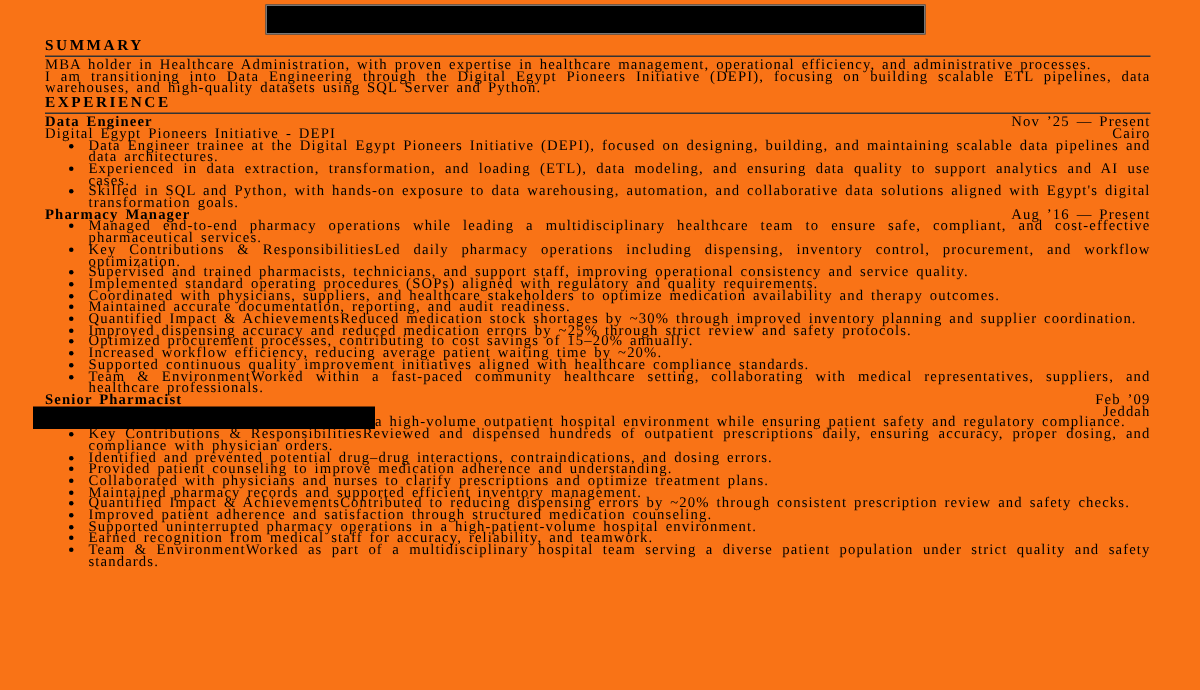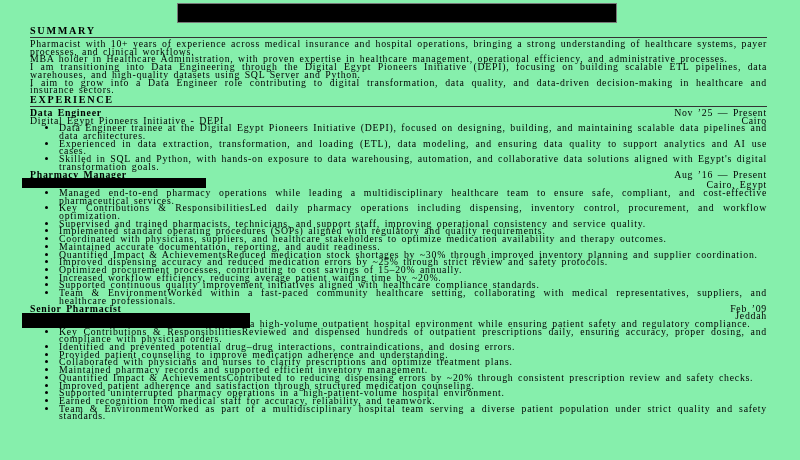--- a/index.html
+++ b/index.html
@@ -1,19 +1,19 @@
 <!DOCTYPE html>
 <html><head>
 <meta charset="utf-8">
 <style>
   html,body { margin:0; padding:0; background:#e9e9e9; }
   .page {
     position:relative;
     width:800px; height:460px;
-    background:#86efac;
+    background:#f97316;
     overflow:hidden;
     color:#000;
     font-family:"Liberation Serif", serif;
     font-size:9.8px;
     line-height:7.7px;
     letter-spacing:0.75px;
     word-spacing:1.4px;
   }
   .content { position:absolute; left:30px; top:26px; width:737px; }
   p, li { margin:0; text-align:justify; }
@@ -53,24 +53,22 @@
 
 <div class="page">
 
   <div class="redaction-top"></div>
 
   <div class="content">
 
     <div class="section-heading">SUMMARY</div>
     <div>
 
-    <p>Pharmacist with 10+ years of experience across medical insurance and hospital operations, bringing a strong understanding of healthcare systems, payer processes, and clinical workflows.</p>
         <p>MBA holder in Healthcare Administration, with proven expertise in healthcare management, operational efficiency, and administrative processes.</p>
         <p>I am transitioning into Data Engineering through the Digital Egypt Pioneers Initiative (DEPI), focusing on building scalable ETL pipelines, data warehouses, and high-quality datasets using SQL Server and Python.</p>
-        <p>I aim to grow into a Data Engineer role contributing to digital transformation, data quality, and data-driven decision-making in healthcare and insurance sectors.</p>
       </div>
 
     <div class="section-heading experience">EXPERIENCE</div>
 
     <div class="entry">
       <div class="entry-head">
         <span class="job-title">Data Engineer</span>
         <span class="right-col">Nov ’25 — Present</span>
       </div>
       <div class="entry-sub">
@@ -82,24 +80,20 @@
       <li>Data Engineer trainee at the Digital Egypt Pioneers Initiative (DEPI), focused on designing, building, and maintaining scalable data pipelines and data architectures.</li>
           <li>Experienced in data extraction, transformation, and loading (ETL), data modeling, and ensuring data quality to support analytics and AI use cases.</li>
           <li>Skilled in SQL and Python, with hands-on exposure to data warehousing, automation, and collaborative data solutions aligned with Egypt's digital transformation goals.</li>
         </ul>
     </div>
 
     <div class="entry">
       <div class="entry-head">
         <span class="job-title underlined">Pharmacy Manager</span>
         <span class="right-col">Aug ’16 — Present</span>
-      </div>
-      <div class="entry-sub">
-        <span class="redaction-inline"></span>
-        <span class="right-col">Cairo, Egypt</span>
       </div>
       <ul class="bullets">
 
       <li>Managed end-to-end pharmacy operations while leading a multidisciplinary healthcare team to ensure safe, compliant, and cost-effective pharmaceutical services.</li>
           <li>Key Contributions &amp; ResponsibilitiesLed daily pharmacy operations including dispensing, inventory control, procurement, and workflow optimization.</li>
           <li>Supervised and trained pharmacists, technicians, and support staff, improving operational consistency and service quality.</li>
           <li>Implemented standard operating procedures (SOPs) aligned with regulatory and quality requirements.</li>
           <li>Coordinated with physicians, suppliers, and healthcare stakeholders to optimize medication availability and therapy outcomes.</li>
           <li>Maintained accurate documentation, reporting, and audit readiness.</li>
           <li>Quantified Impact &amp; AchievementsReduced medication stock shortages by ~30% through improved inventory planning and supplier coordination.</li>

